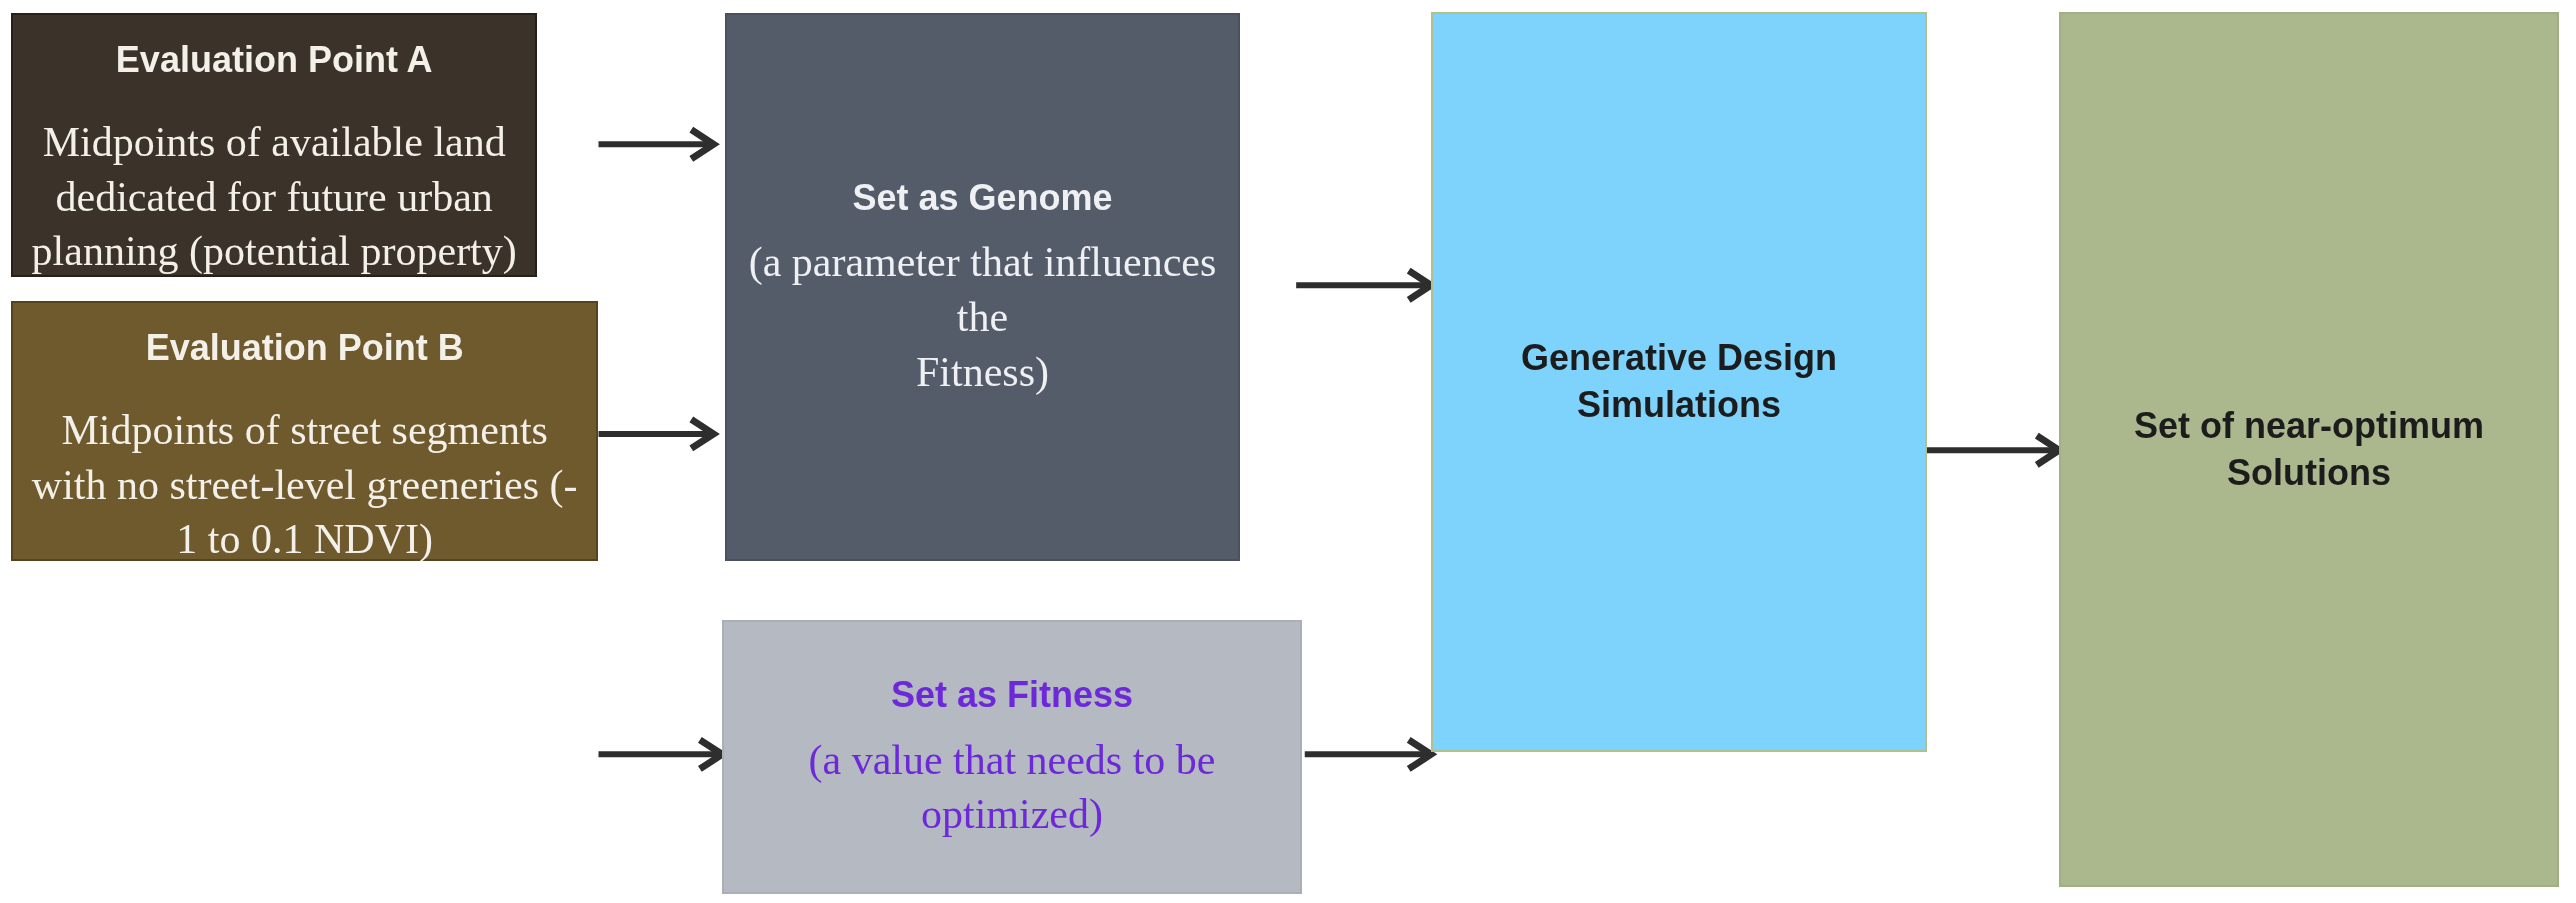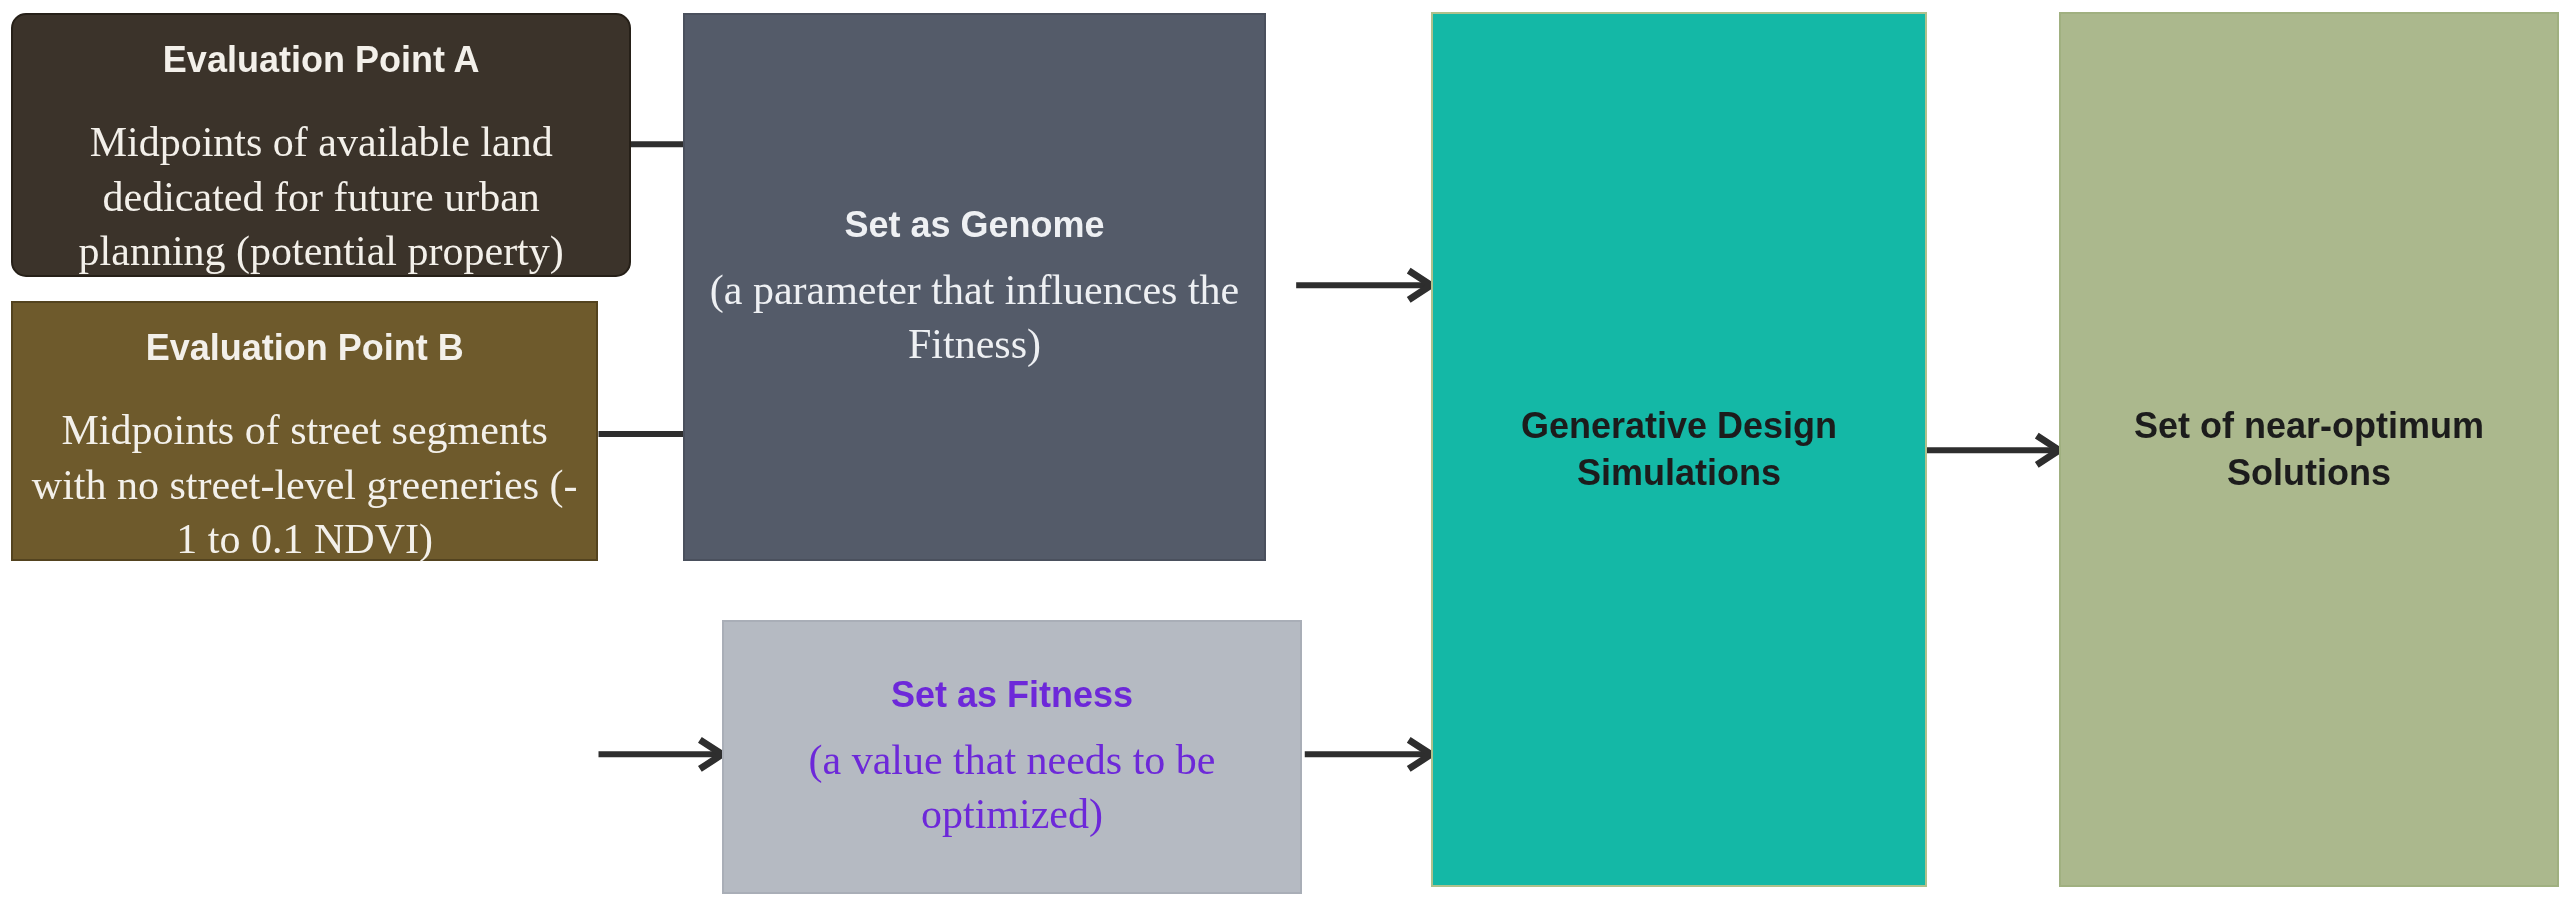--- a/index.html
+++ b/index.html
@@ -80,48 +80,48 @@
       <g>
         <line x1="1518" y1="878" x2="1659" y2="878" stroke="#2e2e2e" stroke-width="7"></line>
         <polyline points="1639,861 1665,878 1639,895" fill="none" stroke="#2e2e2e" stroke-width="8"></polyline>
       </g>
       <g>
         <line x1="2242" y1="524" x2="2390" y2="524" stroke="#2e2e2e" stroke-width="7"></line>
         <polyline points="2370,507 2396,524 2370,541" fill="none" stroke="#2e2e2e" stroke-width="8"></polyline>
       </g>
     </svg>
 
-  <div class="node layout-top" style="left: 11.2px; top: 13px; width: 620px; height: 264px; background: rgb(59, 51, 42); color: rgb(243, 240, 234); border-color: rgb(38, 32, 24); border-radius: 15px;">
+  <div class="node layout-top" style="left: 11.2px; top: 13px; width: 526px; height: 264px; background: rgb(59, 51, 42); color: rgb(243, 240, 234); border-color: rgb(38, 32, 24);">
     <div class="node-title">Evaluation Point A</div>
     <div class="node-body">Midpoints of available land
 dedicated for future urban
 planning (potential property)</div>
   </div>
 
   <div class="node layout-top" style="left: 11.2px; top: 301px; width: 587px; height: 260px; background: rgb(110, 90, 44); color: rgb(243, 240, 234); border-color: rgb(83, 67, 31); text-align: center;">
     <div class="node-title">Evaluation Point B</div>
     <div class="node-body">Midpoints of street segments
 with no street-level greeneries (-
 1 to 0.1 NDVI)</div>
   </div>
 
 
-  <div class="node layout-center" style="left: 683px; top: 13px; width: 583px; height: 548px; background: rgb(84, 91, 105); color: rgb(238, 240, 243); border-color: rgb(74, 80, 93);">
+  <div class="node layout-center" style="left: 725px; top: 13px; width: 515px; height: 548px; background: rgb(84, 91, 105); color: rgb(238, 240, 243); border-color: rgb(74, 80, 93);">
     <div class="node-title">Set as Genome</div>
     <div class="node-body">(a parameter that influences the
 Fitness)</div>
   </div>
 
   <div class="node layout-center" style="left: 722px; top: 620px; width: 580px; height: 274px; background: rgb(181, 186, 194); color: #6d28d9; border-color: rgb(169, 174, 183);">
     <div class="node-title">Set as Fitness</div>
     <div class="node-body">(a value that needs to be
 optimized)</div>
   </div>
 
-  <div class="node layout-center" style="left: 1431px; top: 12px; width: 496px; height: 875px; background: #14b8a6; color: rgb(28, 28, 28); border-color: rgb(175, 193, 140); align-items: center;">
+  <div class="node layout-center" style="left: 1431px; top: 12px; width: 496px; height: 740px; background: #7dd3fc; color: rgb(28, 28, 28); border-color: rgb(175, 193, 140); align-items: center;">
     <div class="node-title">Generative Design
 Simulations</div>
   </div>
 
   <div class="node layout-center" style="left: 2059px; top: 12px; width: 500px; height: 875px; background: rgb(171, 184, 141); color: rgb(28, 28, 28); border-color: rgb(160, 176, 128);">
     <div class="node-title">Set of near-optimum
 Solutions</div>
   </div>
 
 </div>

